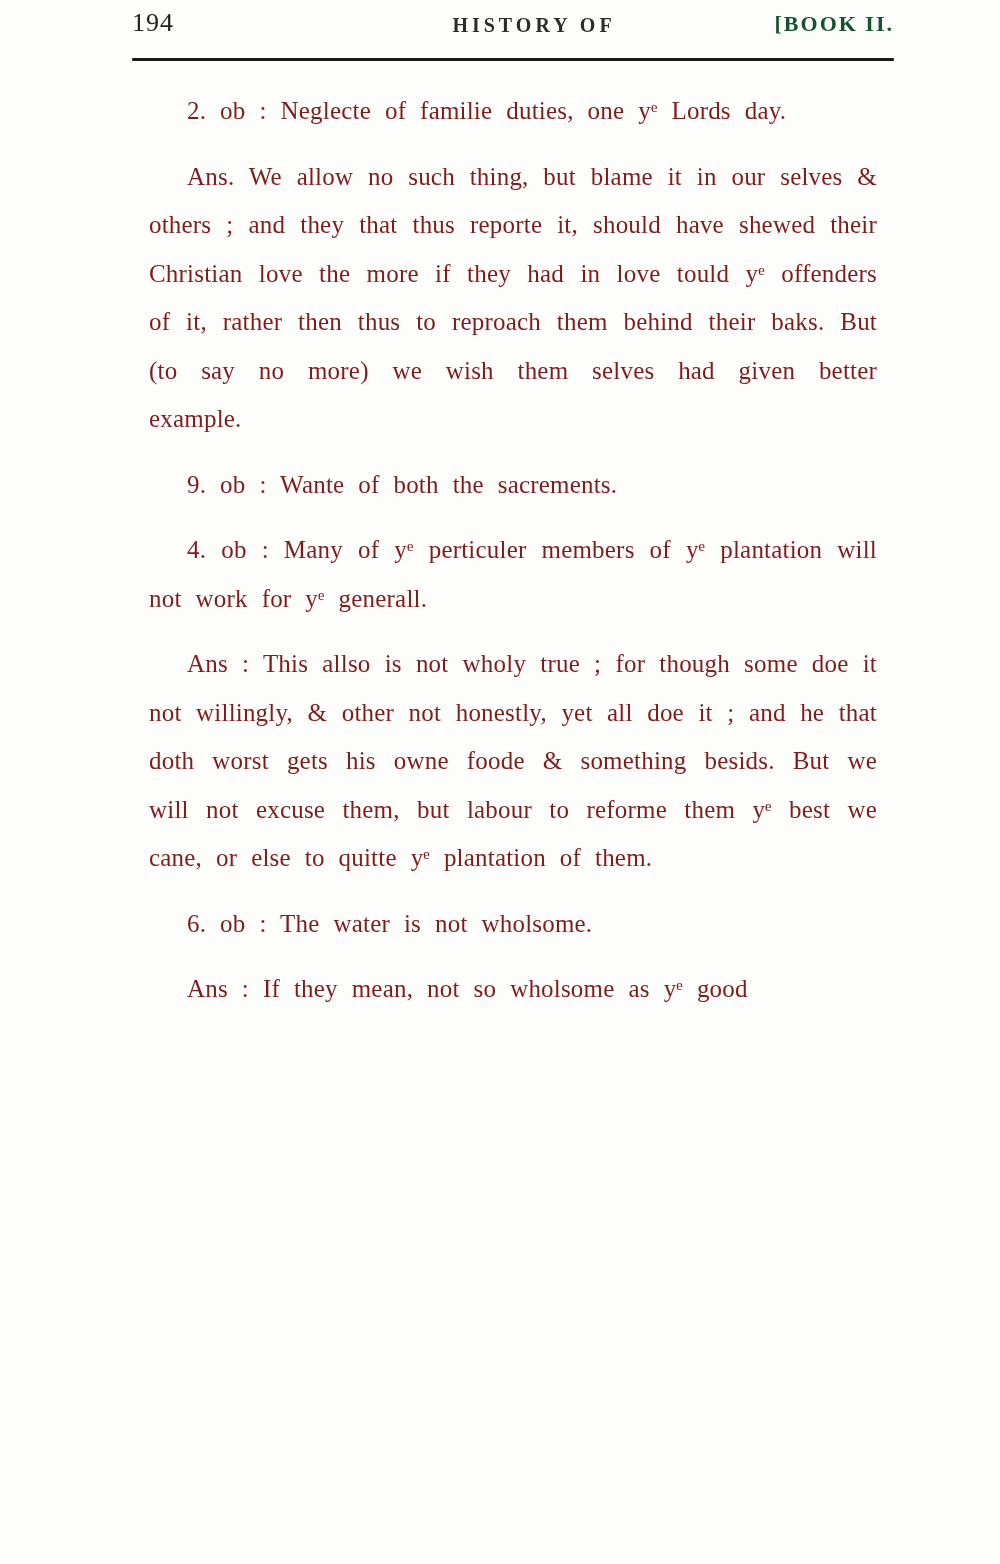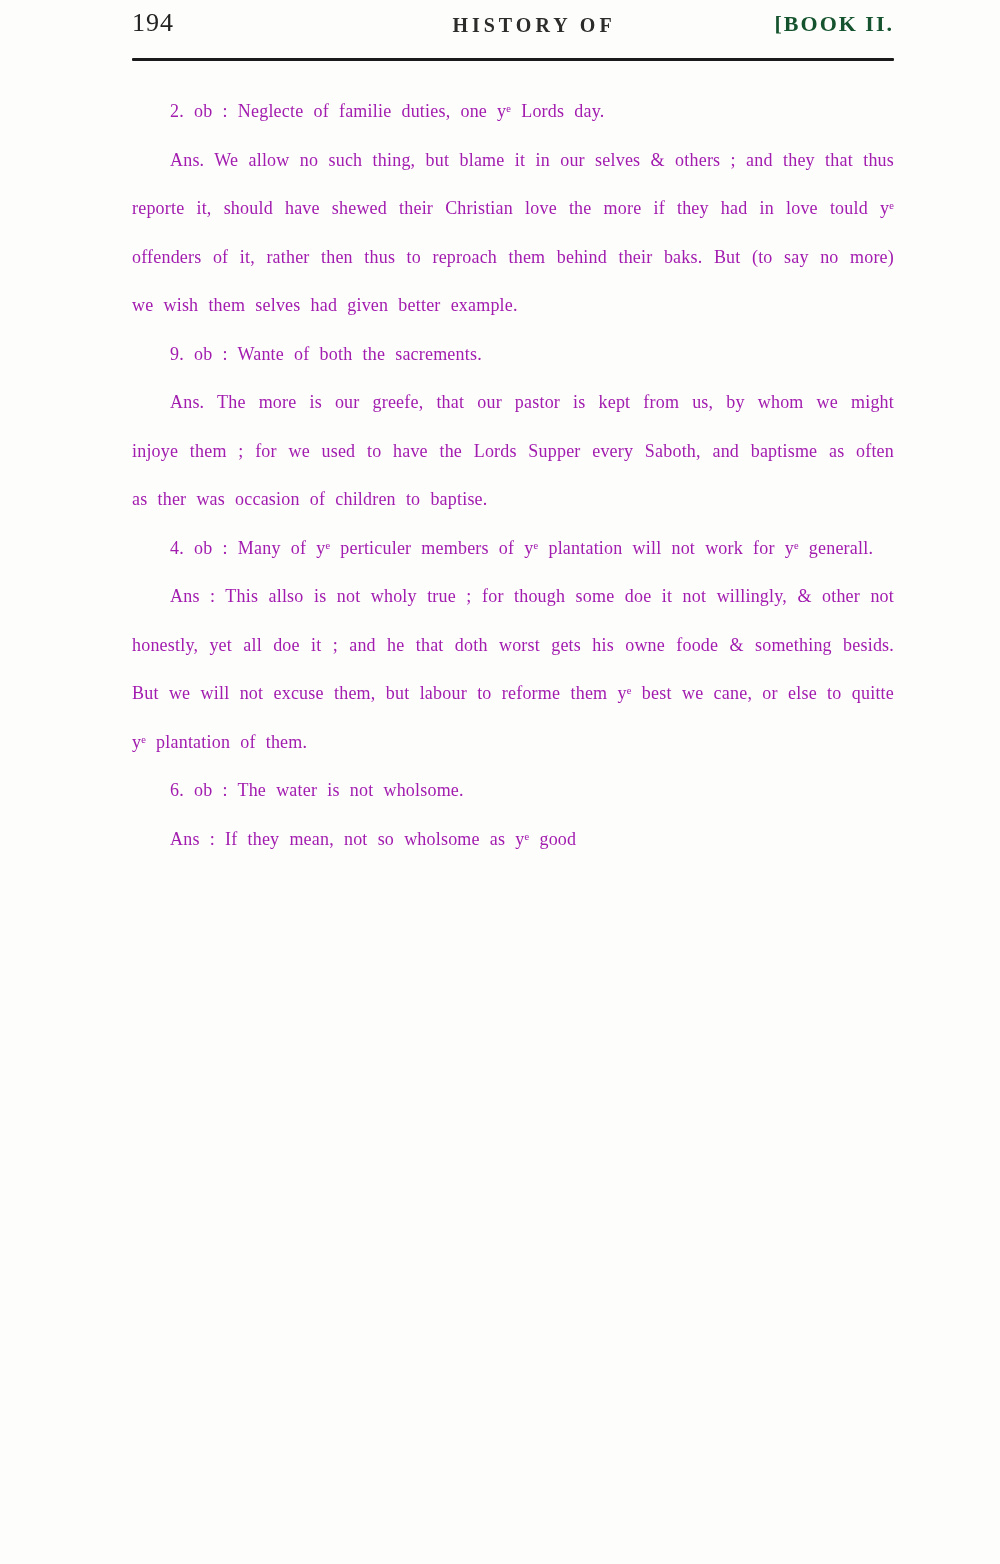--- a/index.html
+++ b/index.html
@@ -61,47 +61,46 @@
     height: 3px;
     background: #1b1b1b;
     margin-top: 8px;
     border-radius: 1px;
   }
   
   .text-block {
     margin-top: 26px;
   }
   .text-block p {
-    margin: 0;
-    font-size: 18px;
+    margin: 17px;
+    font-size: 25px;
     line-height: 48.5px;
     text-align: justify;
     text-indent: 38px;
     word-spacing: 0.30em;
     letter-spacing: 0.2px;
-    color: #a21caf;
+    color: #7f1d1d;
   }
 </style>
 </head>
 <body>
 
 <div class="page">
 
   <div class="header">
     <span class="page-number">194</span>
     <span class="running-title">HISTORY OF</span>
     <span class="book-marker">[BOOK II.</span>
   </div>
 
   <div class="header-rule"></div>
 
   <div class="text-block">
     <p>2. ob : Neglecte of familie duties, one yᵉ Lords day.</p>
     <p>Ans.  We allow no such thing, but blame it in our selves &amp; others ; and they that thus reporte it, should have shewed their Christian love the more if they had in love tould yᵉ offenders of it, rather then thus to reproach them behind their baks.  But (to say no more) we wish them selves had given better example.</p>
     <p>9. ob : Wante of both the sacrements.</p>
-    <p>Ans.  The more is our greefe, that our pastor is kept from us, by whom we might injoye them ; for we used to have the Lords Supper every Saboth, and baptisme as often as ther was occasion of children to baptise.</p>
     <p>4. ob : Many of yᵉ perticuler members of yᵉ plantation will not work for yᵉ generall.</p>
     <p>Ans : This allso is not wholy true ; for though some doe it not willingly, &amp; other not honestly, yet all doe it ; and he that doth worst gets his owne foode &amp; something besids.  But we will not excuse them, but labour to reforme them yᵉ best we cane, or else to quitte yᵉ plantation of them.</p>
     <p>6. ob : The water is not wholsome.</p>
     <p>Ans : If they mean, not so wholsome as yᵉ good</p>
   </div>
 
 </div>
 
 </body></html>

